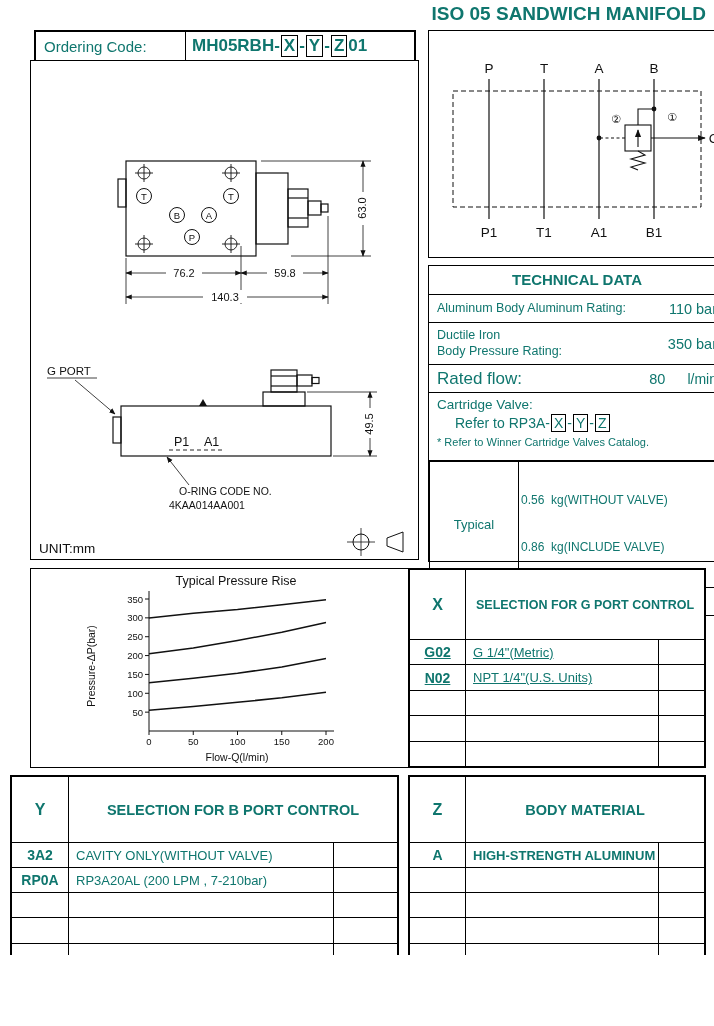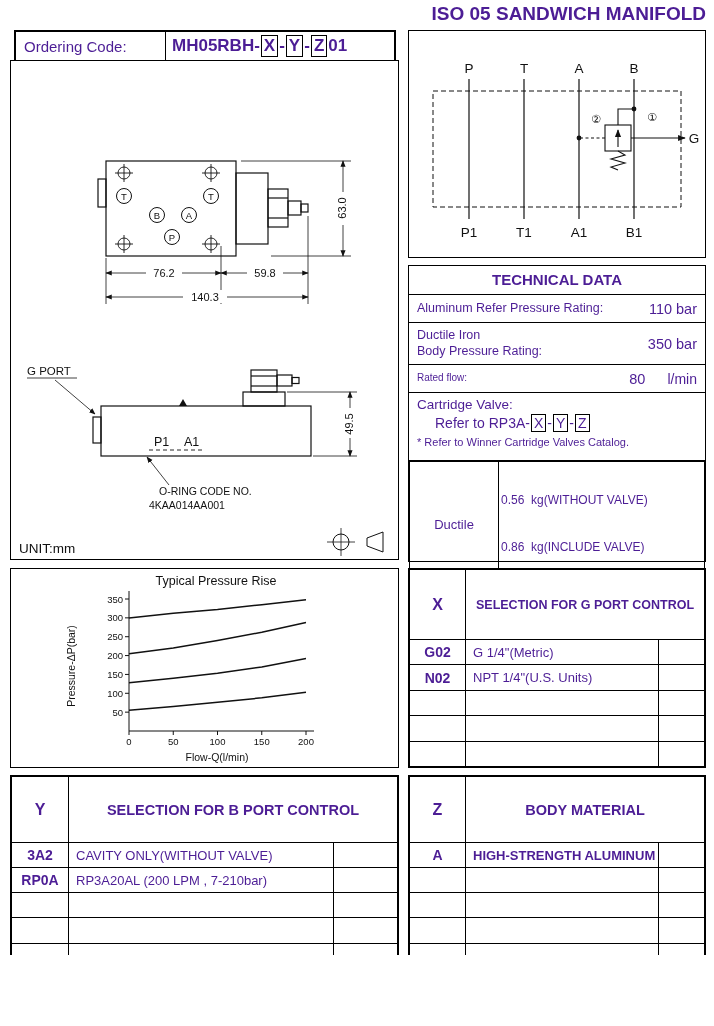--- a/index.html
+++ b/index.html
@@ -1,18 +1,18 @@
 <!DOCTYPE html>
 <html><head>
 <meta charset="utf-8">
 <style>
   html,body{margin:0;padding:0;background:#fff;}
   #page{position:relative;width:714px;height:955px;background:#fff;overflow:hidden;
-        font-family:"Liberation Sans","DejaVu Sans",sans-serif;color:#4c1d95;}
-  .box{position:absolute;border:1.5px solid #000;background:#fff;box-sizing:border-box;}
+        font-family:"Liberation Sans","DejaVu Sans",sans-serif;color:#0f766e;}
+  .box{position:absolute;border:1.5px solid #000;background:#fff;box-sizing:border-box;margin-left:20px;}
 
   
   #doc-title{position:absolute;top:3px;right:8px;font-size:19px;font-weight:bold;}
 
   
   #order-box{left:14px;top:30px;width:382px;height:57px;border-width:2px;}
   .order-row1{height:28px;display:flex;align-items:stretch;border-bottom:1.5px solid #000;}
   .order-label{width:150px;display:flex;align-items:center;padding-left:8px;border-right:1.5px solid #000;font-size:15px;box-sizing:border-box;}
   .order-code{display:flex;align-items:center;padding-left:6px;font-weight:bold;font-size:17px;}
   .boxed{display:inline-block;border:1.2px solid #000;padding:0 2px;margin:0 1px;line-height:1.15;}
@@ -36,21 +36,21 @@
 
   
   #tech-box{left:408px;top:265px;width:298px;height:297px;}
   .tech-header{height:28px;line-height:28px;text-align:center;font-weight:bold;font-size:15px;border-bottom:1.5px solid #000;}
   .trow{display:flex;align-items:center;justify-content:space-between;border-bottom:1.5px solid #000;padding:0 8px;box-sizing:border-box;}
   .trow .lbl{font-size:12.5px;white-space:pre-line;line-height:1.25;}
   .trow .val{font-size:14.5px;}
   #row-alu{height:28px;}
   #row-iron{height:42px;}
   #row-flow{height:28px;}
-  #row-flow .lbl{font-size:10px;}
+  #row-flow .lbl{font-size:17px;}
   #row-flow .unit{margin-left:22px;font-size:14px;}
   .cart{border-bottom:1.5px solid #000;padding:4px 8px 8px 8px;height:68px;box-sizing:border-box;}
   .cart .c1{font-size:13.5px;}
   .cart .c2{font-size:14px;padding-left:18px;margin-top:2px;display:flex;align-items:center;}
   .cart .c2 .boxed{font-weight:normal;}
   .cart .c3{font-size:11px;margin-top:4px;}
   .wtable{width:100%;border-collapse:collapse;table-layout:fixed;}
   .wtable td{border:1px solid #000;padding:0;}
   .wtable .wm{width:88px;text-align:center;font-size:13px;}
   .wtable .wd{padding-left:2px;font-size:12px;line-height:1.3;white-space:pre-wrap;}
@@ -62,21 +62,21 @@
   
   .tbl-box{position:absolute;border:1.5px solid #000;background:#fff;box-sizing:border-box;}
   #x-box{left:408px;top:568px;width:298px;height:200px;}
   #y-box{left:10px;top:775px;width:389px;height:245px;}
   #z-box{left:408px;top:775px;width:298px;height:245px;}
   table.sel{width:100%;height:100%;border-collapse:collapse;table-layout:fixed;}
   table.sel th,table.sel td{border:1px solid #000;padding:0;overflow:hidden;}
   table.sel th{font-weight:bold;text-align:center;}
   table.sel td.code{text-align:center;font-weight:bold;font-size:14px;}
   table.sel td.desc{padding-left:7px;font-size:13px;}
-  .x-tbl thead tr{height:70px;}  .x-tbl tbody tr{height:25px;}
+  .x-tbl thead tr{height:70px;}  .x-tbl tbody tr{height:25px;text-decoration:underline;}
   .x-tbl th.hcode{font-size:16px;} .x-tbl th.hlabel{font-size:12.5px;}
   .y-tbl thead tr{height:66px;}  .y-tbl tbody tr{height:25px;}
   .y-tbl th.hcode{font-size:16px;} .y-tbl th.hlabel{font-size:14.5px;}
   .z-tbl thead tr{height:66px;}  .z-tbl tbody tr{height:25px;}
   .z-tbl th.hcode{font-size:16px;} .z-tbl th.hlabel{font-size:14.5px;}
   .z-tbl td.desc{font-weight:bold;font-size:11px;}
 </style>
 </head>
 <body>
 
@@ -247,21 +247,21 @@
         <text x="115" y="206">T1</text>
         <text x="170" y="206">A1</text>
         <text x="225" y="206">B1</text>
       </g>
     </svg>
   </div>
 
   <div id="tech-box" class="box">
     <div class="tech-header">TECHNICAL DATA</div>
     <div id="row-alu" class="trow">
-      <span class="lbl">Aluminum Refer Pressure Rating:</span>
+      <span class="lbl">Aluminum Body Aluminum Rating:</span>
       <span class="val">110 bar</span>
     </div>
     <div id="row-iron" class="trow">
       <span class="lbl">Ductile Iron
 Body Pressure Rating:</span>
       <span class="val">350 bar</span>
     </div>
     <div id="row-flow" class="trow">
       <span class="lbl">Rated flow:</span>
       <span>
@@ -276,21 +276,21 @@
           <span>-</span>
           <span class="boxed">Y</span>
           <span>-</span>
           <span class="boxed">Z</span>
       </div>
       <div class="c3">* Refer to Winner Cartridge Valves Catalog.</div>
     </div>
     <table class="wtable">
       <tbody>
         <tr class="r1">
-          <td class="wm">Ductile</td>
+          <td class="wm">Typical</td>
           <td class="wd">
             <div>0.56  kg(WITHOUT VALVE)</div>
             <div>0.86  kg(INCLUDE VALVE)</div>
           </td>
         </tr>
         <tr class="r2">
           <td></td>
             <td></td>
         </tr>
       </tbody>

